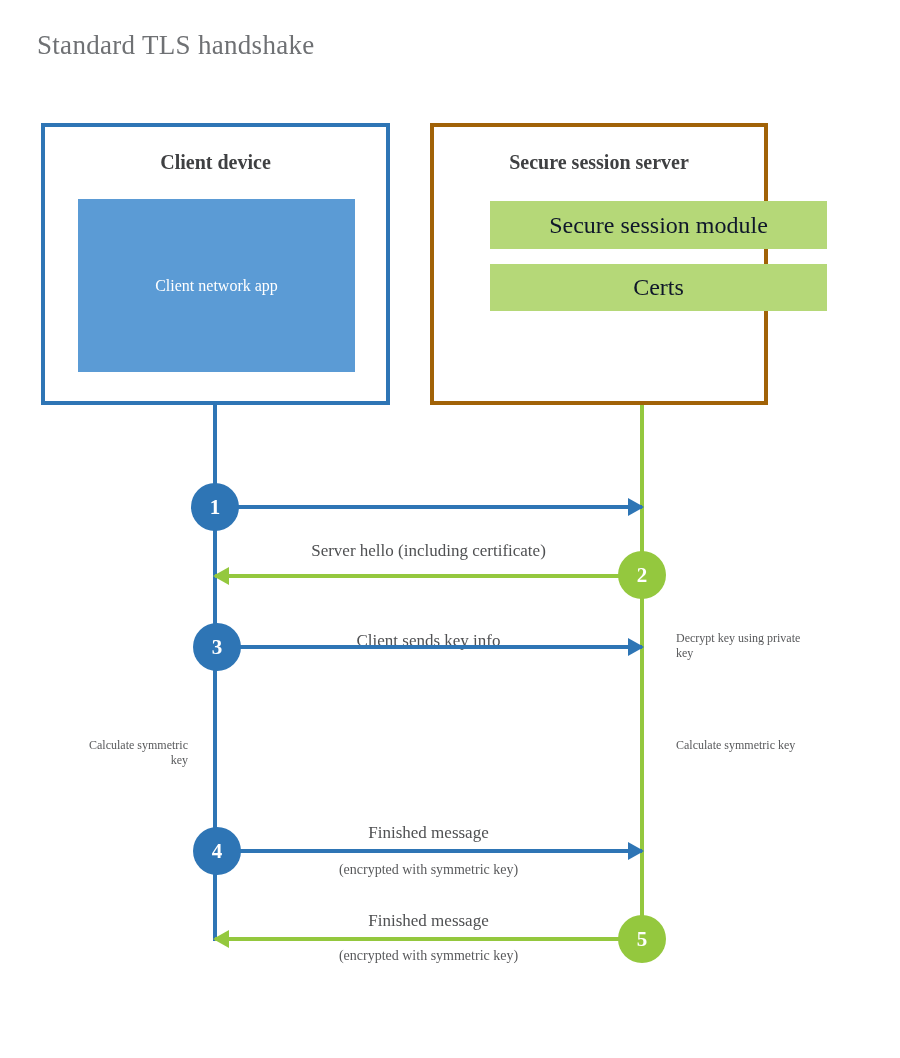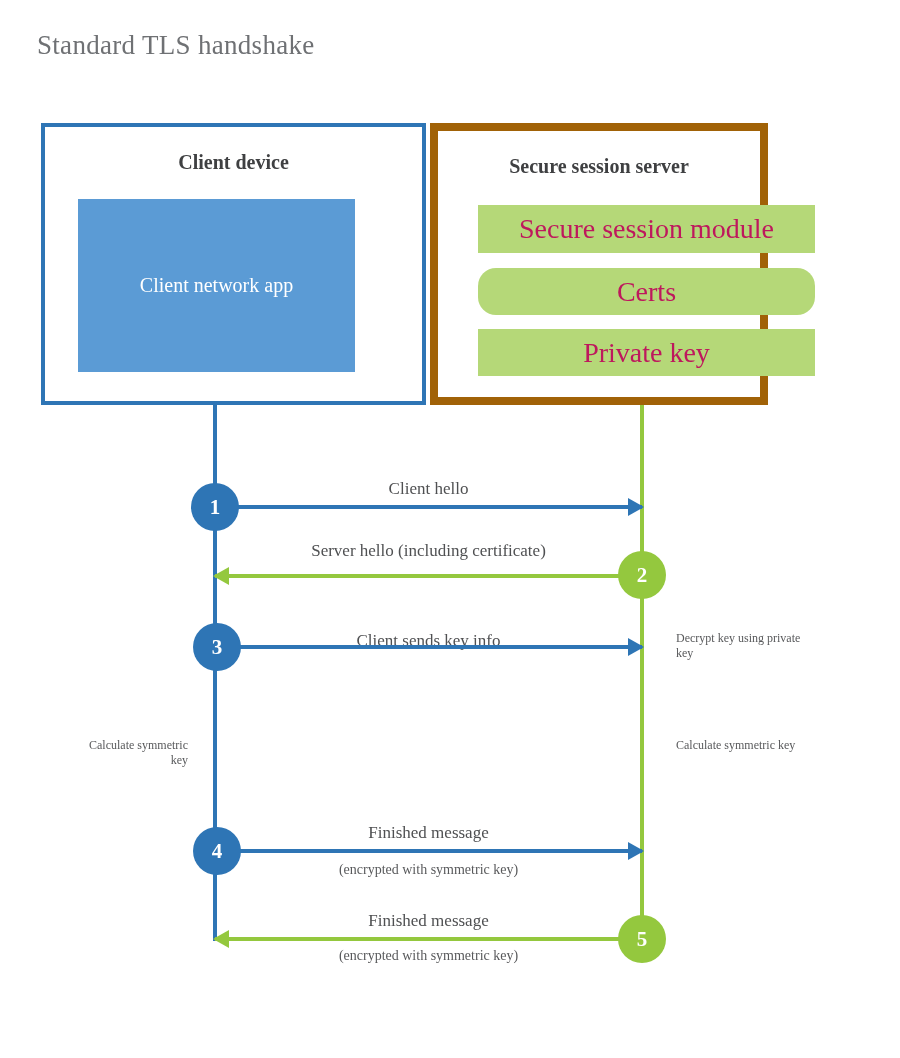--- a/index.html
+++ b/index.html
@@ -7,39 +7,39 @@
     position:relative;width:900px;height:1058px;background:#ffffff;overflow:hidden;
     font-family:Liberation Serif, serif;
   }
   
   .page-title{
     position:absolute;left:37px;top:30px;margin:0;
     font-size:27px;font-weight:300;letter-spacing:0.3px;color:#6f7174;
   }
   
   .box{position:absolute;top:123px;height:282px;box-sizing:border-box;background:#ffffff;}
-  .client-box{left:41px;width:385px;border:4px solid #2e75b5;}
-  .server-box{left:430px;width:338px;border:8px solid #a16207;}
+  .client-box{left:41px;width:349px;border:4px solid #2e75b5;}
+  .server-box{left:430px;width:338px;border:4px solid #a16207;}
   .box-title{
     position:absolute;left:0;right:0;top:24px;text-align:center;
     font-size:20px;font-weight:bold;color:#3f4042;
   }
   .client-app{
     position:absolute;left:33px;top:72px;width:277px;height:173px;
     background:#5b9bd5;display:flex;align-items:center;justify-content:center;text-align:center;
-    color:#ffffff;font-size:20px;line-height:1.45;
+    color:#ffffff;font-size:16px;line-height:1.45;
   }
   .client-app span{display:block;max-width:190px;}
   .server-bar{
-    position:absolute;left:40px;width:337px;height:48px;background:#b5d878;
+    position:absolute;left:56px;width:337px;height:48px;background:#b5d878;
     display:flex;align-items:center;justify-content:center;
-    color:#be185d;font-size:28px;
+    color:#0f172a;font-size:24px;
   }
   .bar1{top:74px;}
-  .bar2{top:137px;height:47px;border-radius:18px;}
+  .bar2{top:137px;height:47px;}
   .bar3{top:198px;height:47px;}
   
   .lifeline{position:absolute;width:4px;top:405px;}
   .blue-line{left:213px;height:536px;background:#2e75b5;}
   .green-line{left:640px;height:534px;background:#94c83e;}
   
   .arrow{position:absolute;left:215px;width:427px;height:4px;}
   .arrow.blue{background:#2e75b5;}
   .arrow.green{background:#94c83e;}
   .head{position:absolute;width:0;height:0;top:-7px;}
@@ -95,27 +95,25 @@
     <div class="box-title">Client device</div>
     <div class="client-app">
       <span>Client network app</span>
     </div>
   </div>
 
   <div class="box server-box">
     <div class="box-title">Secure session server</div>
     <div class="server-bar bar1">Secure session module</div>
     <div class="server-bar bar2">Certs</div>
-    <div class="server-bar bar3">Private key</div>
   </div>
 
   <div class="lifeline blue-line"></div>
   <div class="lifeline green-line"></div>
 
-  <div class="msg-label l1">Client hello</div>
   <div class="arrow blue right a1">
       <span class="head"></span>
     </div>
   <div class="circle blue c1">1</div>
 
   <div class="msg-label l2">Server hello (including certificate)</div>
   <div class="arrow green left a2">
       <span class="head"></span>
     </div>
   <div class="circle green c2">2</div>

